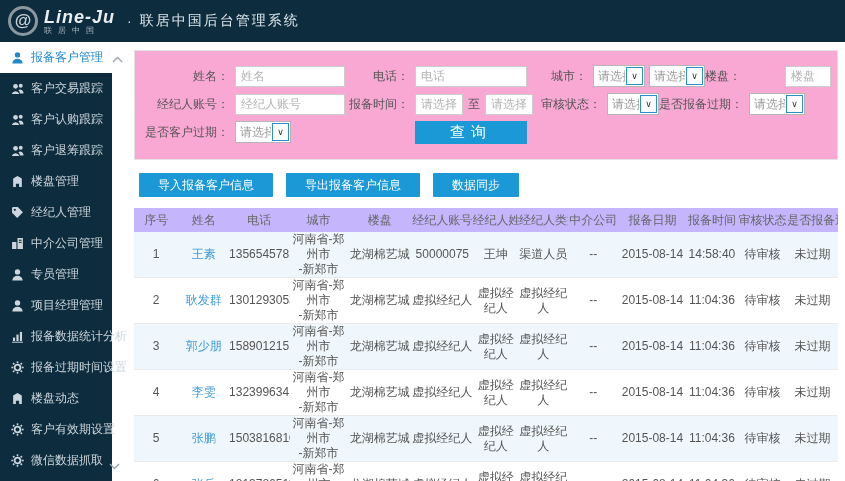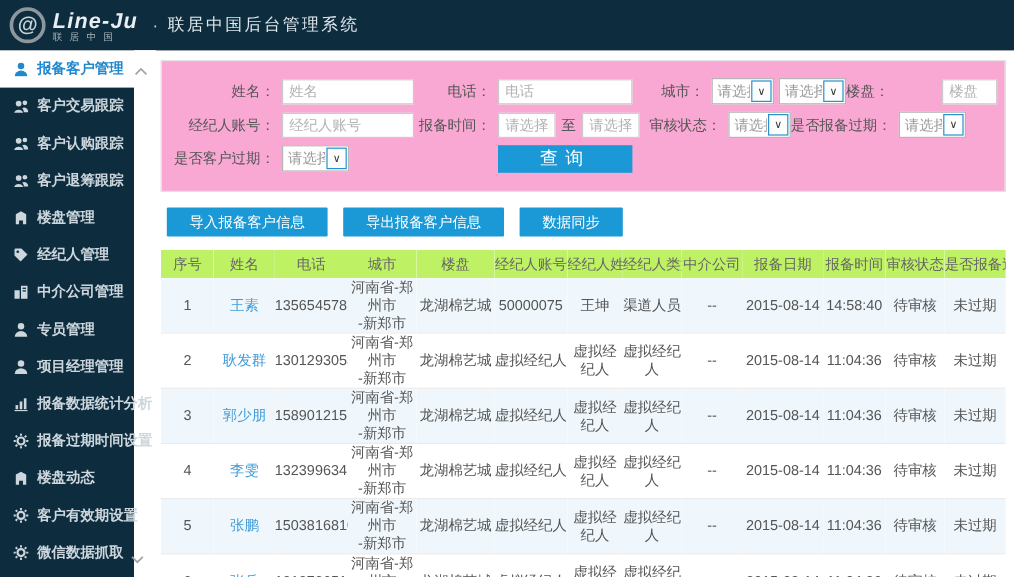--- a/index.html
+++ b/index.html
@@ -18,21 +18,21 @@
   .logo-cn { color:#aab6bd; font-size:8px; letter-spacing:6px; margin-top:1px; }
   .dot { color:#cfd8dd; margin:0 8px 0 12px; font-size:14px; }
   .sys-title { color:#dfe7ec; font-size:14px; font-weight:normal; letter-spacing:2px; }
 
   
   .layout { display:flex; height:439px; }
   .sidebar { width:130px; flex:none; position:relative;
     background:linear-gradient(to right,#0d2c3e 112px,#ffffff 112px); }
   .sidebar ul { list-style:none; }
   .side-item { height:31px; width:112px; display:flex; align-items:center;
-    padding-left:11px; color:#ccd6dc; cursor:pointer; white-space:nowrap;font-weight:bold; }
+    padding-left:11px; color:#ccd6dc; cursor:pointer; white-space:nowrap; }
   .side-item .s-icon { width:13px; height:13px; margin-right:7px; flex:none; display:inline-flex; }
   .side-item .s-icon svg { width:100%; height:100%; }
   .side-item.active { width:130px; background:#fff; color:#2288cc; position:relative; }
   .side-item .up-ch { position:absolute; right:7px; top:10px; color:#9aa4aa; }
   .gutter-chevron { position:absolute; left:109px; bottom:8px; color:#9aa4aa; }
 
   .content { flex:1; padding:8px 7px 0 4px; overflow:hidden; }
 
   
   .panel { border:1px solid #e3e3e3; padding:8px 2px 10px 2px; background:#f9a8d4; }
@@ -54,21 +54,21 @@
   .btn-primary { background:#1a99d6; color:#fff; border:none; height:23px; width:112px;
     font-size:15px; letter-spacing:6px; cursor:pointer; font-family:inherit; margin-left:124px; }
 
   
   .actions { margin:13px 0 0 5px; display:flex; }
   .btn-action { background:#1a99d6; color:#fff; border:none; height:24px; padding:0 19px;
     margin-right:13px; font-size:12px; cursor:pointer; font-family:inherit; border-radius:1px; }
 
   
   table { border-collapse:collapse; table-layout:fixed; width:100%; margin-top:11px; }
-  thead th { background:#bef264; color:#666; font-weight:normal; font-size:12px; height:24px;
+  thead th { background:#c4b5fd; color:#666; font-weight:normal; font-size:12px; height:24px;
     text-align:center; white-space:nowrap; overflow:hidden; }
   tbody td { height:33px; text-align:center; color:#555; font-size:12px;
     border-bottom:1px solid #ebebeb; white-space:pre-line; overflow:hidden; line-height:1.25; }
   tbody tr:nth-child(odd) { background:#eff7fc; }
   tbody tr:nth-child(even) { background:#fff; }
   td.link { color:#3f9cd8; cursor:pointer; }
 </style>
 </head>
 <body>
 

